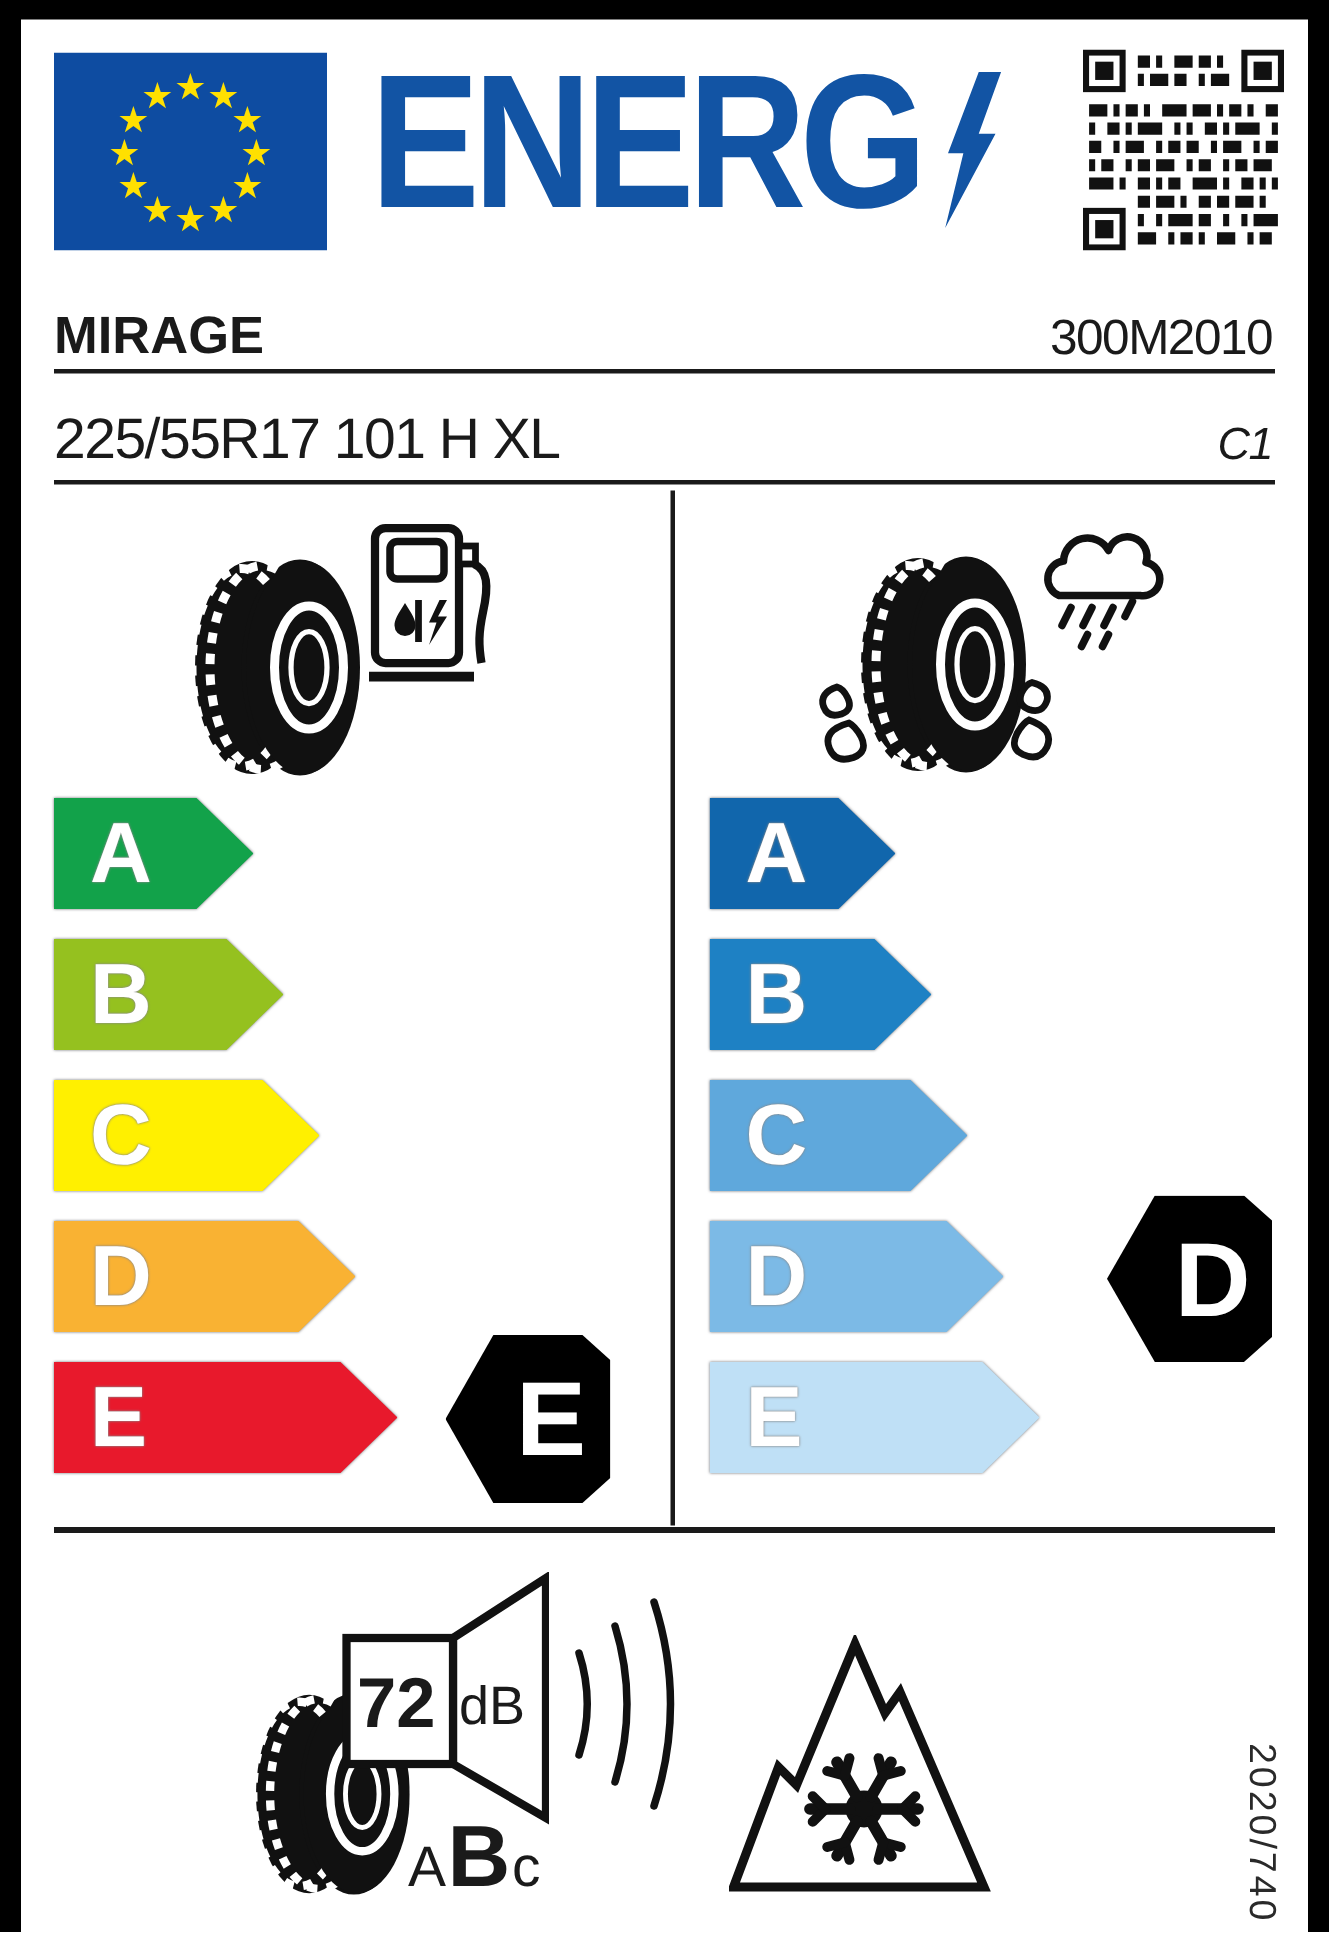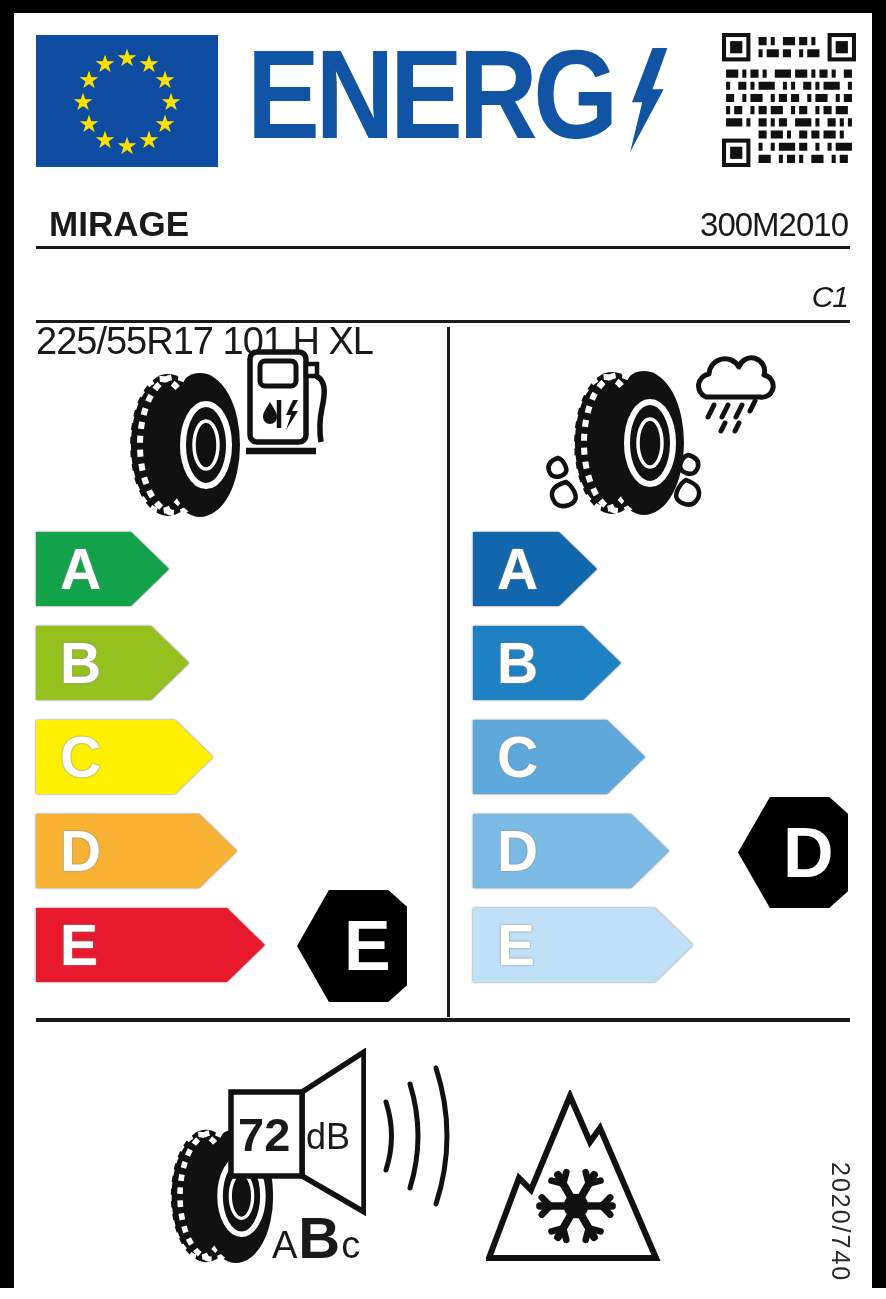--- a/index.html
+++ b/index.html
@@ -14,23 +14,23 @@
 
   
   #eu-flag{position:absolute;left:36px;top:35px;width:182px;height:132px;}
   #energ{position:absolute;left:247px;top:40px;display:flex;align-items:flex-start;
          transform:scaleX(0.86);transform-origin:left top;}
   #energ .txt{font-size:127px;line-height:108px;font-weight:700;letter-spacing:-5px;}
   #energ svg{margin-left:10px;margin-top:8px;}
   #qr{position:absolute;left:722px;top:33px;width:134px;height:134px;}
 
   
-  #brand{position:absolute;left:36px;top:204px;font-size:35px;font-weight:700;letter-spacing:0px;margin-left:13px;}
+  #brand{position:absolute;left:36px;top:204px;font-size:35px;font-weight:700;letter-spacing:0px;}
   #type-code{position:absolute;right:38px;top:206px;font-size:33px;letter-spacing:-1px;text-align:center;}
-  #size{position:absolute;left:36px;top:272px;font-size:38px;letter-spacing:-1px;margin-top:48px;}
+  #size{position:absolute;left:36px;top:272px;font-size:38px;letter-spacing:-1px;}
   #tyre-class{position:absolute;right:38px;top:280px;font-size:30px;letter-spacing:-1px;font-style:italic;}
   .rule{position:absolute;background:#1a1a1a;height:3px;left:36px;width:814px;}
   #rule1{top:246px;} #rule2{top:320px;} #rule3{top:1018px;height:4px;}
   #divider{position:absolute;left:447px;top:327px;width:3px;height:690px;background:#1a1a1a;}
 
   
   .pict{position:absolute;}
   #tire-fuel{left:128px;top:372px;width:112px;height:146px;}
   #pump{left:246px;top:348px;width:84px;height:110px;}
   #tire-wet{left:536px;top:370px;width:180px;height:150px;}

